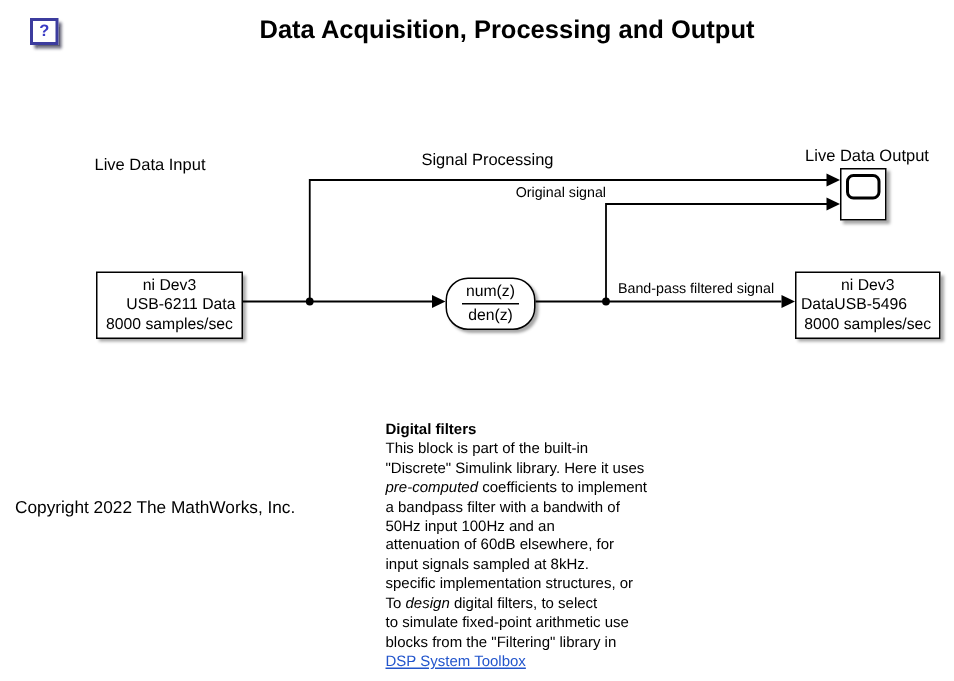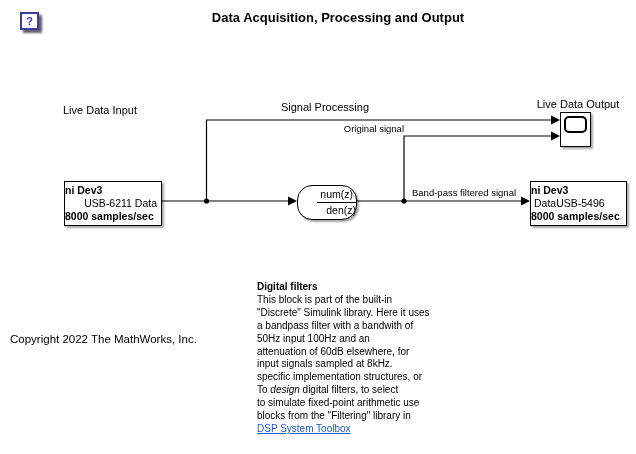--- a/index.html
+++ b/index.html
@@ -10,43 +10,43 @@
   
   .help-btn{
     position:absolute;left:20px;top:12px;width:19px;height:18px;box-sizing:border-box;
     background:#fff;border:2px solid #3c3c9e;color:#3b3bc4;
     font-size:11px;font-weight:bold;display:flex;align-items:center;justify-content:center;
     box-shadow:2.5px 2.5px 2px rgba(10,10,40,0.65);cursor:pointer;
   }
   
   .diagram-title{
     position:absolute;left:40px;right:0;top:10px;text-align:center;
-    font-size:13px;font-weight:bold;
+    font-size:17px;font-weight:bold;
   }
   .section-label{position:absolute;font-size:11px;white-space:nowrap;transform:translateX(-50%);margin-top:28px;}
   #sec-input{left:100px;top:76px;}
   #sec-processing{left:325px;top:73px;}
   #sec-output{left:578px;top:70px;}
   
   #wires{position:absolute;left:0;top:0;z-index:1;}
   
   .sl-block{
     position:absolute;z-index:2;background:#fff;border:1.5px solid #000;box-sizing:border-box;
     box-shadow:2px 2px 2px rgba(0,0,0,0.35);font-size:10.5px;line-height:13px;cursor:pointer;
   }
   .daq{width:98px;height:45px;padding-top:2px;}
   #daq-input{left:64px;top:181px;}
   #daq-output{left:530px;top:181px;width:97px;}
   .daq div{white-space:nowrap;}
-  .t-center{font-weight:bold;}
+  .t-center{text-align:center;}
   .t-right{text-align:right;padding-right:4px;}
   .t-left{text-align:left;padding-left:3px;}
   #filter-block{
     left:297px;top:185px;width:60px;height:35px;
-    display:flex;flex-direction:column;align-items:flex-end;justify-content:center;
+    display:flex;flex-direction:column;align-items:center;justify-content:center;
     font-size:10.5px;line-height:15px;border-radius:15px;
   }
   #filter-block .num{border-bottom:1px solid #000;padding:0 3px;}
   #scope-block{left:560px;top:112px;width:31px;height:35px;}
   .scope-screen{
     position:absolute;left:3px;top:3px;width:23px;height:17px;box-sizing:border-box;
     border:2px solid #000;border-radius:5px;background:#fff;
   }
   
   .signal-label{position:absolute;font-size:9.5px;white-space:nowrap;z-index:2;}
@@ -114,20 +114,21 @@
     <div class="scope-screen"></div>
   </div>
 
   <div class="signal-label" id="lbl-original">Original signal</div>
   <div class="signal-label" id="lbl-bandpass">Band-pass filtered signal</div>
 
   <div class="annotation">
     <div class="ann-title">Digital filters</div>
     <div>This block is part of the built-in</div>
     <div>"Discrete" Simulink library. Here it uses</div>
+    <div><span class="it">pre-computed</span><span> coefficients to implement</span></div>
     <div>a bandpass filter with a bandwith of</div>
     <div>50Hz input 100Hz and an</div>
     <div>attenuation of 60dB elsewhere, for</div>
     <div>input signals sampled at 8kHz.</div>
     <div>specific implementation structures, or</div>
     <div><span>To </span><span class="it">design</span><span> digital filters, to select</span></div>
     <div>to simulate fixed-point arithmetic use</div>
     <div>blocks from the "Filtering" library in</div>
     <div><span class="link">DSP System Toolbox</span></div>
   </div>

